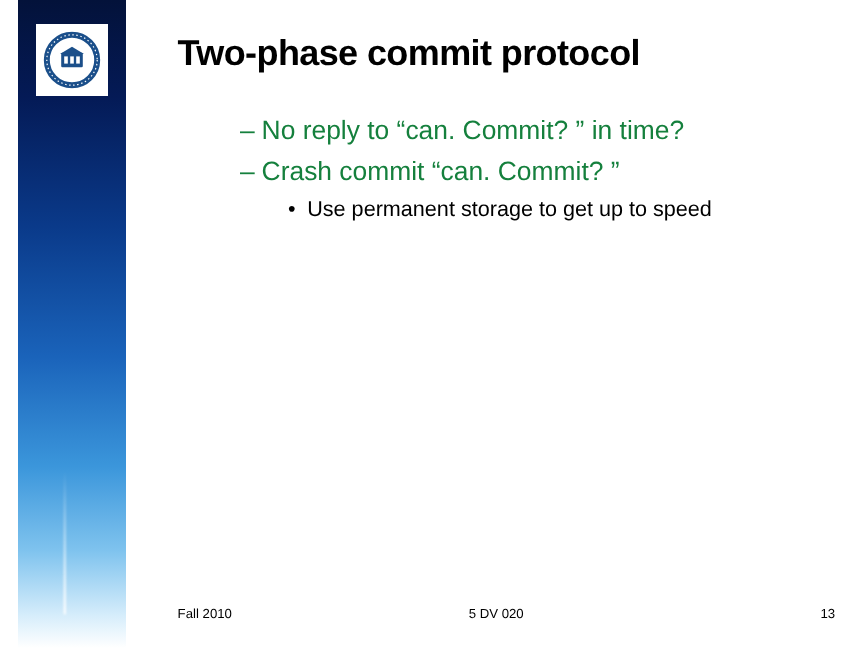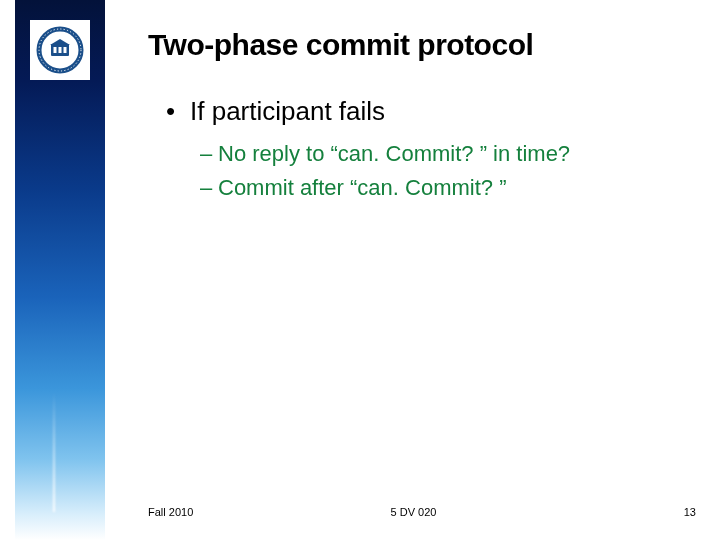--- a/index.html
+++ b/index.html
@@ -136,23 +136,23 @@
         <rect x="27.5" y="21" width="3" height="6" fill="#fff"></rect>
         <path d="M14 19 L24 13 L34 19 Z" fill="#1b4f8a"></path>
       </svg>
     </div>
   </div>
 
   <div class="content">
     <h1 class="title">Two-phase commit protocol</h1>
 
     <ul class="bullets">
-      <li class="lvl1">If participant fails</li>
       <li class="lvl2">No reply to “can. Commit? ” in time?</li>
-      <li class="lvl2">Commit after “can. Commit? ”</li>
+      <li class="lvl2">Crash commit “can. Commit? ”</li>
+      <li class="lvl3">Use permanent storage to get up to speed</li>
     </ul>
   </div>
 
   <div class="footer">
     <span class="left">Fall 2010</span>
     <span class="center">5 DV 020</span>
     <span class="right">13</span>
   </div>
 
 </div>

